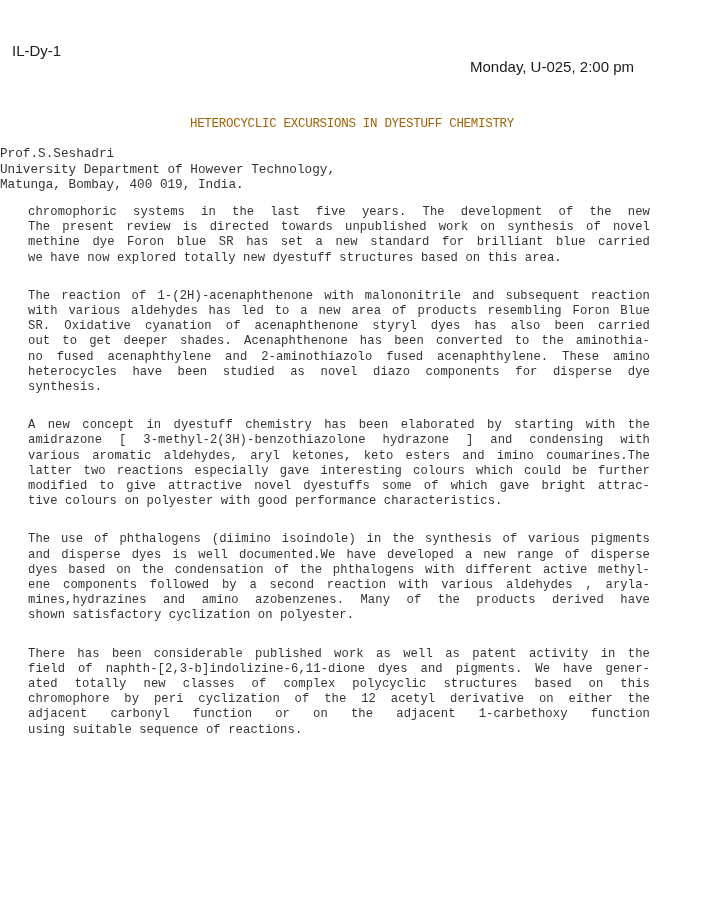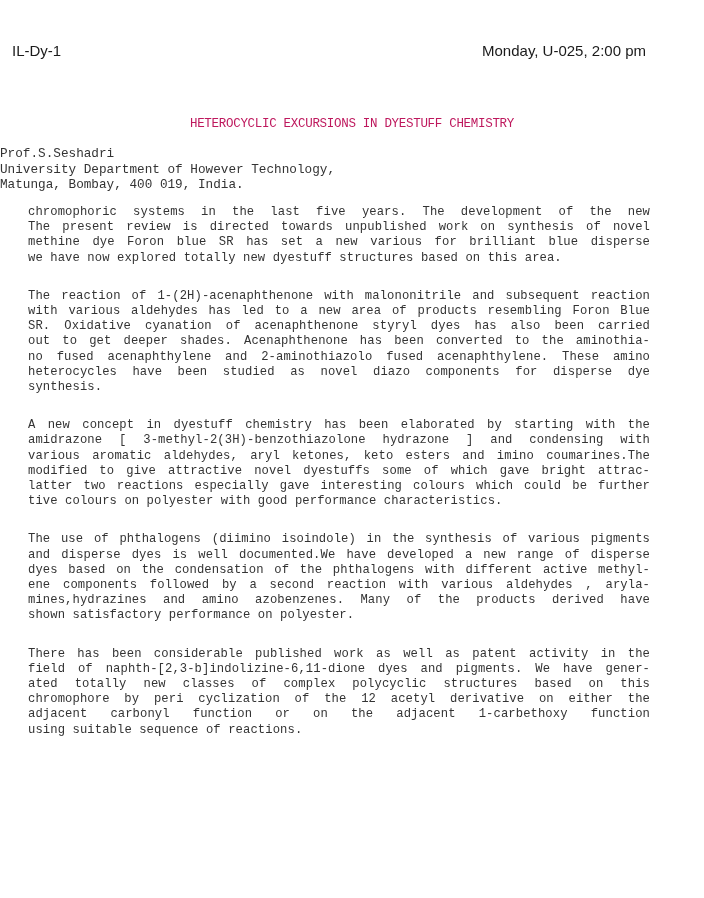--- a/index.html
+++ b/index.html
@@ -1,21 +1,21 @@
 <!DOCTYPE html>
 <html><head>
   <meta charset="utf-8">
   <style>
     html, body { margin: 0; padding: 0; background: #ffffff; }
     body { width: 704px; height: 898px; position: relative; overflow: hidden; color: #2a2a2a; }
     .hdr { position: absolute; top: 42px; font-family: "Liberation Sans", sans-serif; font-size: 15px; color: #1a1a1a; }
     .hdr-left { left: 12px; }
-    .hdr-right { right: 58px; }
+    .hdr-right { right: 70px; margin-top: 16px; }
     .mono { font-family: "Liberation Mono", "DejaVu Sans Mono", monospace; }
-    .title { position: absolute; top: 117px; left: 0; width: 704px; text-align: center; font-size: 12.5px; letter-spacing: -0.3px; color: #be185d; }
+    .title { position: absolute; top: 117px; left: 0; width: 704px; text-align: center; font-size: 12.5px; letter-spacing: -0.3px; color: #a16207; }
     .byline { position: absolute; top: 146px; left: 0; width: 704px; text-align: left; font-size: 12.7px; line-height: 15.5px; color: #333; }
     .byline div { white-space: pre; }
     .body { position: absolute; left: 28px; width: 622px; top: 205px; }
     .para { font-size: 12.2px; line-height: 15.2px; text-align: justify; text-align-last: left; margin: 0 0 23px 0; color: #333; letter-spacing: 0.1px; }
     .para .ln { display: block; text-align: justify; text-align-last: justify; white-space: nowrap; }
     .para .ln.last { text-align-last: left; }
   </style>
 </head>
 <body>
 
@@ -27,47 +27,47 @@
 <div class="byline mono">
   <div>Prof.S.Seshadri</div>
   <div>University Department of However Technology,</div>
   <div>Matunga, Bombay, 400 019, India.</div>
 </div>
 
 <div class="body mono" id="body">
     <p class="para">
       <span class="ln">chromophoric   systems  in  the  last  five  years.  The  development  of  the  new</span>
       <span class="ln">The present review is directed towards unpublished work on synthesis of novel</span>
-      <span class="ln">methine dye Foron blue SR has set a new various for brilliant blue disperse</span>
+      <span class="ln">methine dye Foron blue SR has set a new standard for brilliant blue carried</span>
       <span class="ln last">we have now explored totally new dyestuff structures based on this area.</span>
     </p>
     <p class="para">
       <span class="ln">The reaction of 1-(2H)-acenaphthenone with malononitrile and subsequent reaction</span>
       <span class="ln">with various aldehydes has led to a new area of products resembling Foron Blue</span>
       <span class="ln">SR. Oxidative cyanation of acenaphthenone styryl dyes has also been carried</span>
       <span class="ln">out to get  deeper shades. Acenaphthenone has been converted to the aminothia-</span>
       <span class="ln">no fused acenaphthylene and 2-aminothiazolo fused acenaphthylene. These amino</span>
       <span class="ln">heterocycles have been studied as novel diazo components for disperse dye</span>
       <span class="ln last">synthesis.</span>
     </p>
     <p class="para">
       <span class="ln">A new concept in dyestuff chemistry has been elaborated by starting with the</span>
       <span class="ln">amidrazone [ 3-methyl-2(3H)-benzothiazolone hydrazone ] and condensing with</span>
       <span class="ln">various aromatic aldehydes, aryl ketones, keto esters and imino coumarines.The</span>
+      <span class="ln">latter two reactions especially gave interesting colours which could be further</span>
       <span class="ln">modified to give attractive novel dyestuffs some of which gave  bright attrac-</span>
-      <span class="ln">latter two reactions especially gave interesting colours which could be further</span>
       <span class="ln last">tive colours on polyester with good performance characteristics.</span>
     </p>
     <p class="para">
       <span class="ln">The use of phthalogens (diimino isoindole) in the synthesis of various pigments</span>
       <span class="ln">and disperse dyes is well documented.We have developed a new range of disperse</span>
       <span class="ln">dyes based on the condensation of the phthalogens with different active methyl-</span>
       <span class="ln">ene components followed by a second reaction with various aldehydes , aryla-</span>
       <span class="ln">mines,hydrazines and amino azobenzenes. Many of the  products derived have</span>
-      <span class="ln last">shown satisfactory performance on polyester.</span>
+      <span class="ln last">shown satisfactory cyclization on polyester.</span>
     </p>
     <p class="para">
       <span class="ln">There has been considerable published work as well as patent activity in the</span>
       <span class="ln">field of naphth-[2,3-b]indolizine-6,11-dione dyes and pigments. We have gener-</span>
       <span class="ln">ated totally new classes of complex  polycyclic structures based on this</span>
       <span class="ln">chromophore by peri cyclization of the 12 acetyl derivative on either the</span>
       <span class="ln">adjacent carbonyl function or on the adjacent 1-carbethoxy function</span>
       <span class="ln last">using suitable sequence of reactions.</span>
     </p>
   </div>

